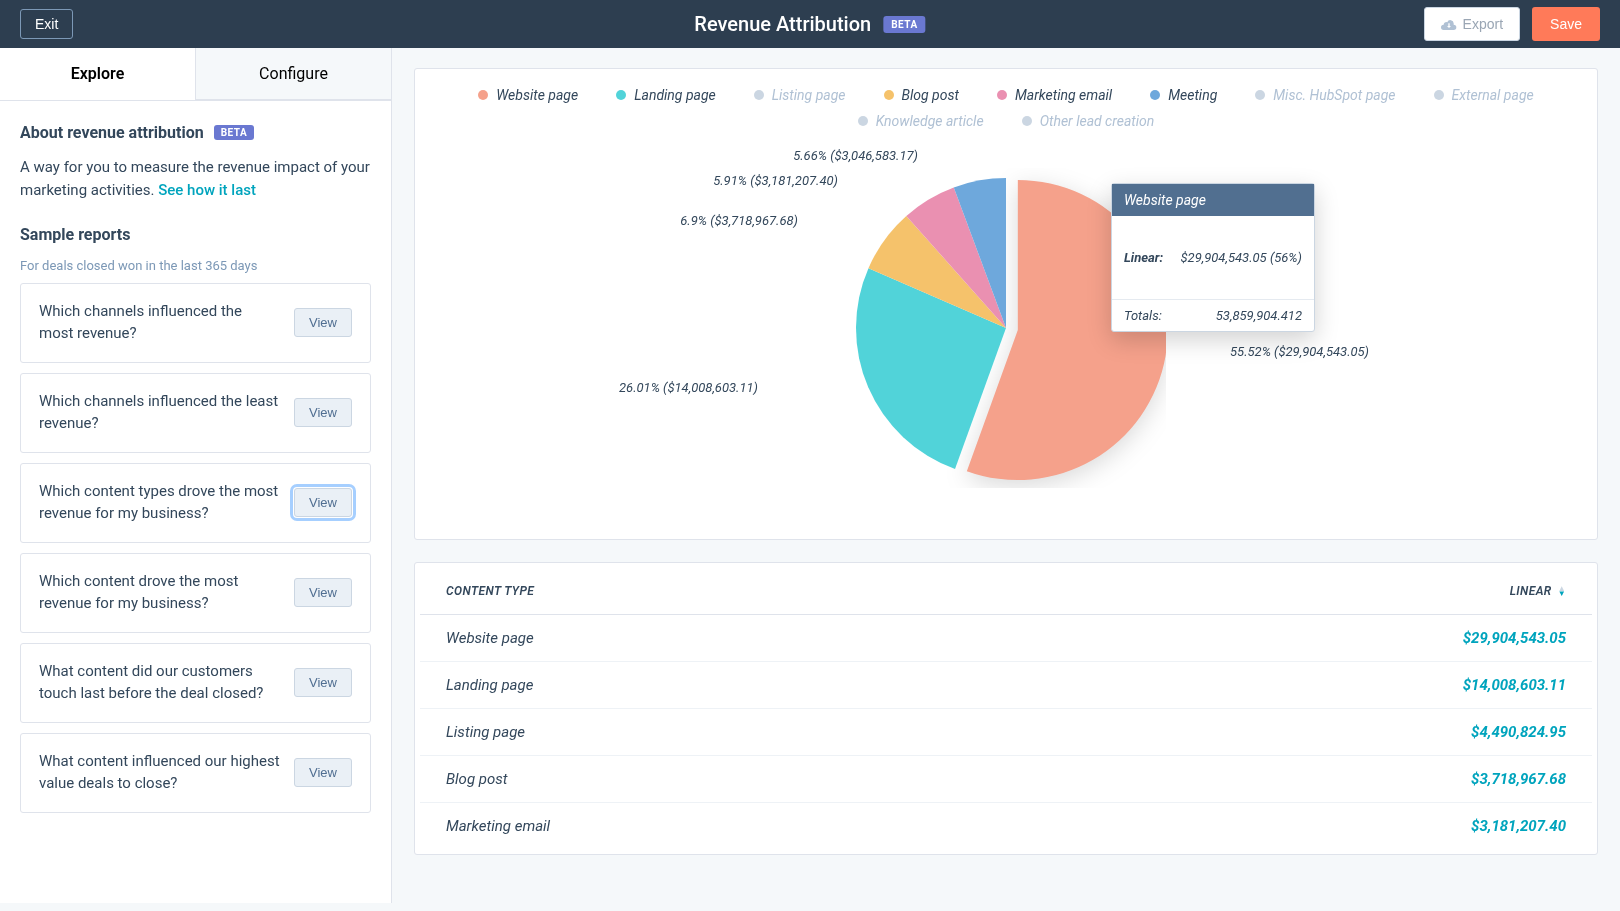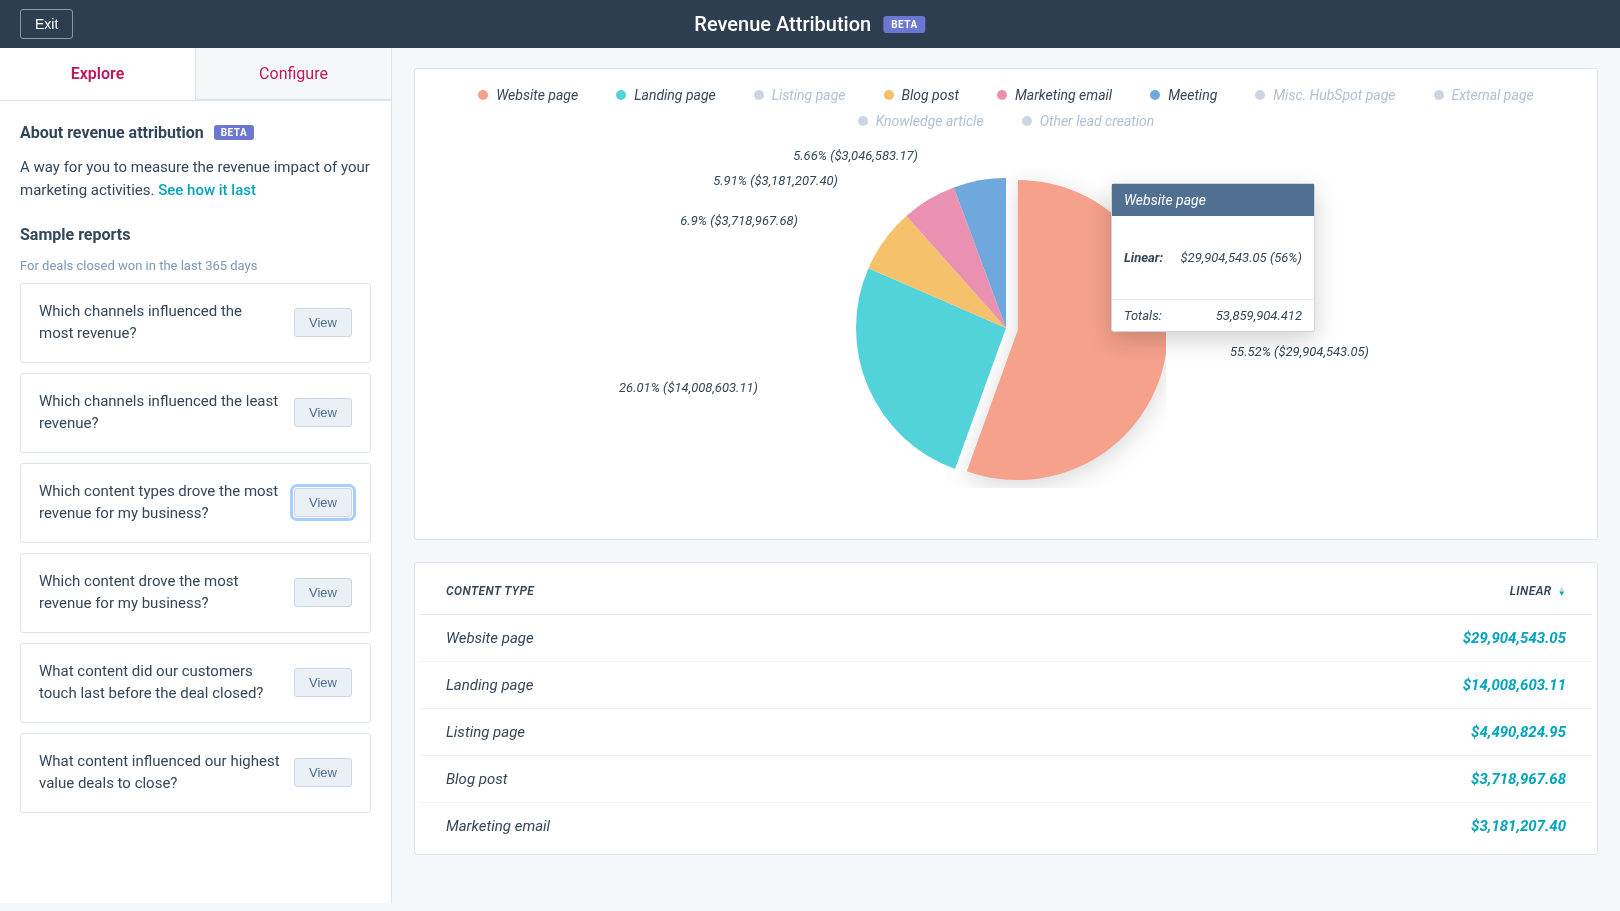--- a/index.html
+++ b/index.html
@@ -11,21 +11,21 @@
   .btn-exit { background:transparent; border:1px solid #7c98b6; color:#fff; padding:6px 14px; border-radius:3px; font-size:14px; cursor:pointer; }
   .page-title { color:#fff; font-size:20px; font-weight:500; }
   .beta-badge { background:#6a78d1; color:#fff; font-size:10px; font-weight:700; padding:3px 8px; border-radius:3px; letter-spacing:0.5px; }
   .beta-badge.small { font-size:10px; padding:2px 7px; }
   .btn-export { background:#fff; border:1px solid #cbd6e2; color:#9aa6b4; padding:8px 16px; border-radius:3px; font-size:14px; cursor:pointer; display:flex; align-items:center; gap:6px; }
   .btn-save { background:#ff7a59; border:none; color:#fff; padding:9px 18px; border-radius:3px; font-size:14px; font-weight:500; cursor:pointer; }
 
   .layout { display:flex; min-height:calc(911px - 56px); }
   .sidebar { width:392px; background:#fff; border-right:1px solid #dfe3eb; }
   .tabs { display:flex; border-bottom:1px solid #dfe3eb; }
-  .tab { flex:1; text-align:center; padding:16px 0; font-size:16px; color:#be185d; cursor:pointer; background:#f5f8fa; border-right:1px solid #dfe3eb; border-bottom:1px solid #dfe3eb; }
+  .tab { flex:1; text-align:center; padding:16px 0; font-size:16px; color:#000000; cursor:pointer; background:#f5f8fa; border-right:1px solid #dfe3eb; border-bottom:1px solid #dfe3eb; }
   .tab.active { background:#fff; font-weight:600; border-bottom:none; }
   .tab:last-child { border-right:none; }
 
   .side-body { padding:22px 20px; }
   .side-heading { font-size:16px; font-weight:700; color:#33475b; display:flex; align-items:center; gap:10px; margin-bottom:14px; }
   .side-desc { font-size:15px; line-height:1.55; color:#33475b; margin-bottom:22px; }
   .side-desc a { color:#00a4bd; text-decoration:none; font-weight:500; }
   .sample-heading { font-size:16px; font-weight:700; margin-bottom:14px; }
   .sample-sub { font-size:13px; color:#7c98b6; margin-bottom:10px; }
   .sample-card { border:1px solid #dfe3eb; border-radius:3px; padding:16px 18px; margin-bottom:10px; display:flex; align-items:center; gap:14px; min-height:80px; }
@@ -67,20 +67,29 @@
 <body>
 
 <div class="topbar">
   <div class="topbar-left">
     <button class="btn-exit">Exit</button>
   </div>
   <div class="topbar-center">
     <span class="page-title">Revenue Attribution</span>
     <span class="beta-badge">BETA</span>
   </div>
+  <div class="topbar-right">
+    <button class="btn-export">
+      <svg class="cloud-icon" viewBox="0 0 24 18">
+          <path fill="#b0c1d4" d="M19 8a5 5 0 0 0-9.6-1.8A4 4 0 0 0 4 10a4 4 0 0 0 0 8h15a4 4 0 0 0 0-8h0zM12 15l-3-3h2V8h2v4h2l-3 3z"></path>
+        </svg>
+      <span>Export</span>
+    </button>
+    <button class="btn-save">Save</button>
+  </div>
 </div>
 
 <div class="layout">
   <aside class="sidebar">
     <div class="tabs">
       <div class="tab active">Explore</div>
       <div class="tab">Configure</div>
     </div>
     <div class="side-body">
       <div class="side-heading">

